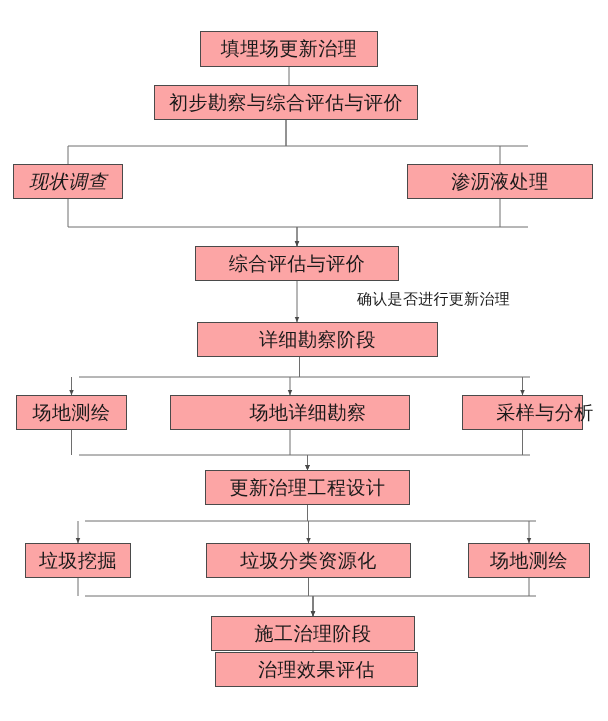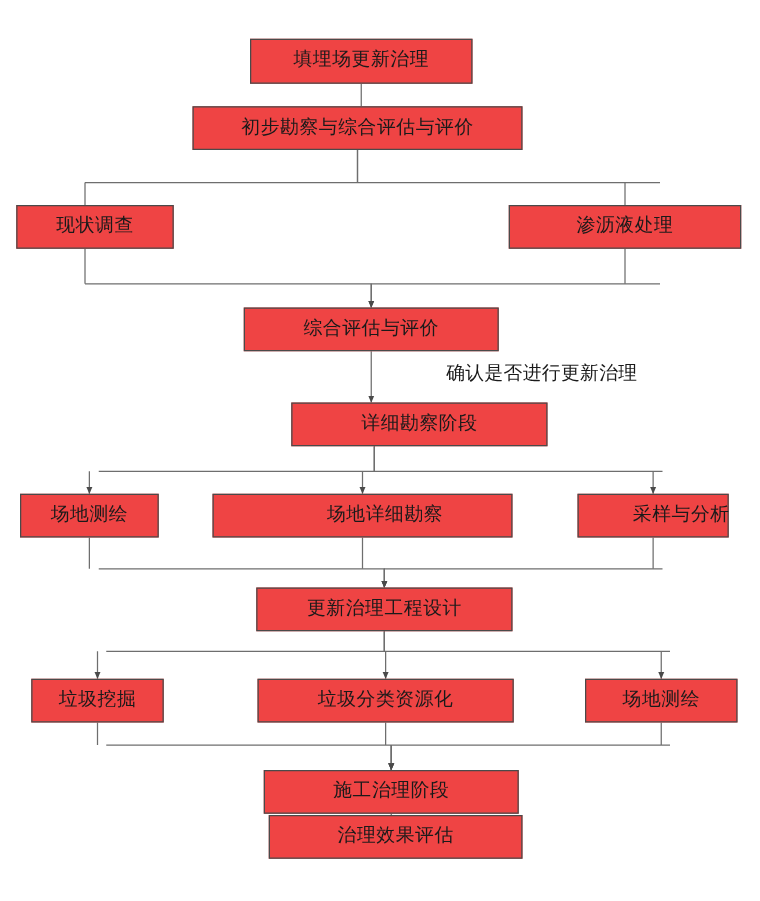--- a/index.html
+++ b/index.html
@@ -21,26 +21,26 @@
     position: absolute;
     top: 0;
     left: 0;
     width: 608px;
     height: 721px;
   }
   .node-box {
     position: absolute;
     box-sizing: border-box;
     border: 1px solid #4a4a4a;
-    background: #ef4444;
+    background: #fca5a5;
     display: flex;
     align-items: center;
     justify-content: center;
     color: #1a1a1a;
-    font-size: 15px;
+    font-size: 19px;
     line-height: 1;
     letter-spacing: 0.5px;
     white-space: nowrap;
   }
   .node-label {
     display: block;
     padding-bottom: 1px;
   }
   .annotation {
     position: absolute;
@@ -107,30 +107,30 @@
       </g>
   </svg>
 
   <div id="node-layer">
       <div class="node-box" style="left: 200px; top: 31px; width: 178px; height: 36px; border-color: rgb(74, 74, 74);">
         <span class="node-label">填埋场更新治理</span>
       </div>
       <div class="node-box" style="left: 154px; top: 85px; width: 264px; height: 35px; border-color: rgb(74, 74, 74);">
         <span class="node-label">初步勘察与综合评估与评价</span>
       </div>
-      <div class="node-box" style="left: 13px; top: 164px; width: 126px; height: 35px; border-color: rgb(74, 74, 74);">
+      <div class="node-box" style="left: 13px; top: 164px; width: 110px; height: 35px; border-color: rgb(74, 74, 74); font-style: italic;">
         <span class="node-label">现状调查</span>
       </div>
       <div class="node-box" style="left: 407px; top: 164px; width: 186px; height: 35px; border-color: rgb(74, 74, 74);">
         <span class="node-label">渗沥液处理</span>
       </div>
       <div class="node-box" style="left: 195px; top: 246px; width: 204px; height: 35px; border-color: rgb(74, 74, 74);">
         <span class="node-label">综合评估与评价</span>
       </div>
-      <div class="node-box" style="left: 197px; top: 322px; width: 205px; height: 35px; border-color: rgb(74, 74, 74); margin-left: 36px;">
+      <div class="node-box" style="left: 197px; top: 322px; width: 241px; height: 35px; border-color: rgb(74, 74, 74);">
         <span class="node-label">详细勘察阶段</span>
       </div>
       <div class="node-box" style="left: 16px; top: 395px; width: 111px; height: 35px; border-color: rgb(74, 74, 74);">
         <span class="node-label">场地测绘</span>
       </div>
       <div class="node-box" style="left: 170px; top: 395px; width: 240px; height: 35px; border-color: rgb(74, 74, 74); padding-left: 36px;">
         <span class="node-label">场地详细勘察</span>
       </div>
       <div class="node-box" style="left: 462px; top: 395px; width: 121px; height: 35px; border-color: rgb(74, 74, 74); padding-left: 45px;">
         <span class="node-label">采样与分析</span>

